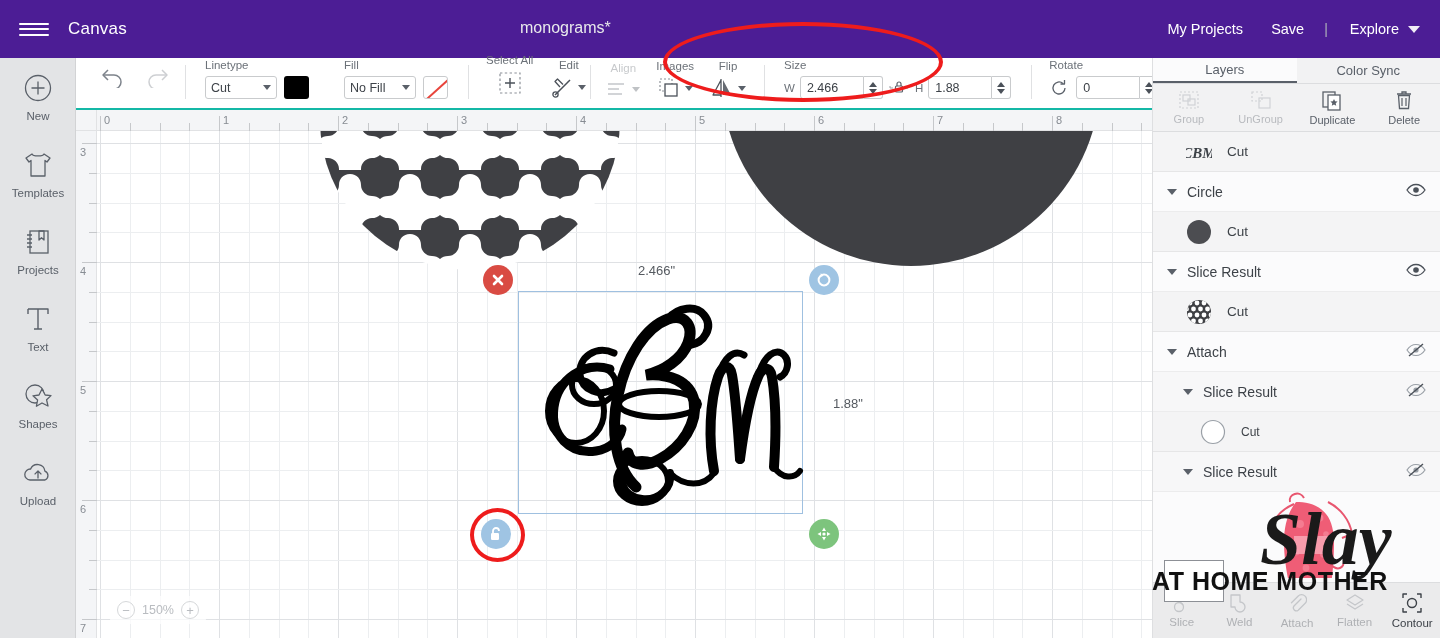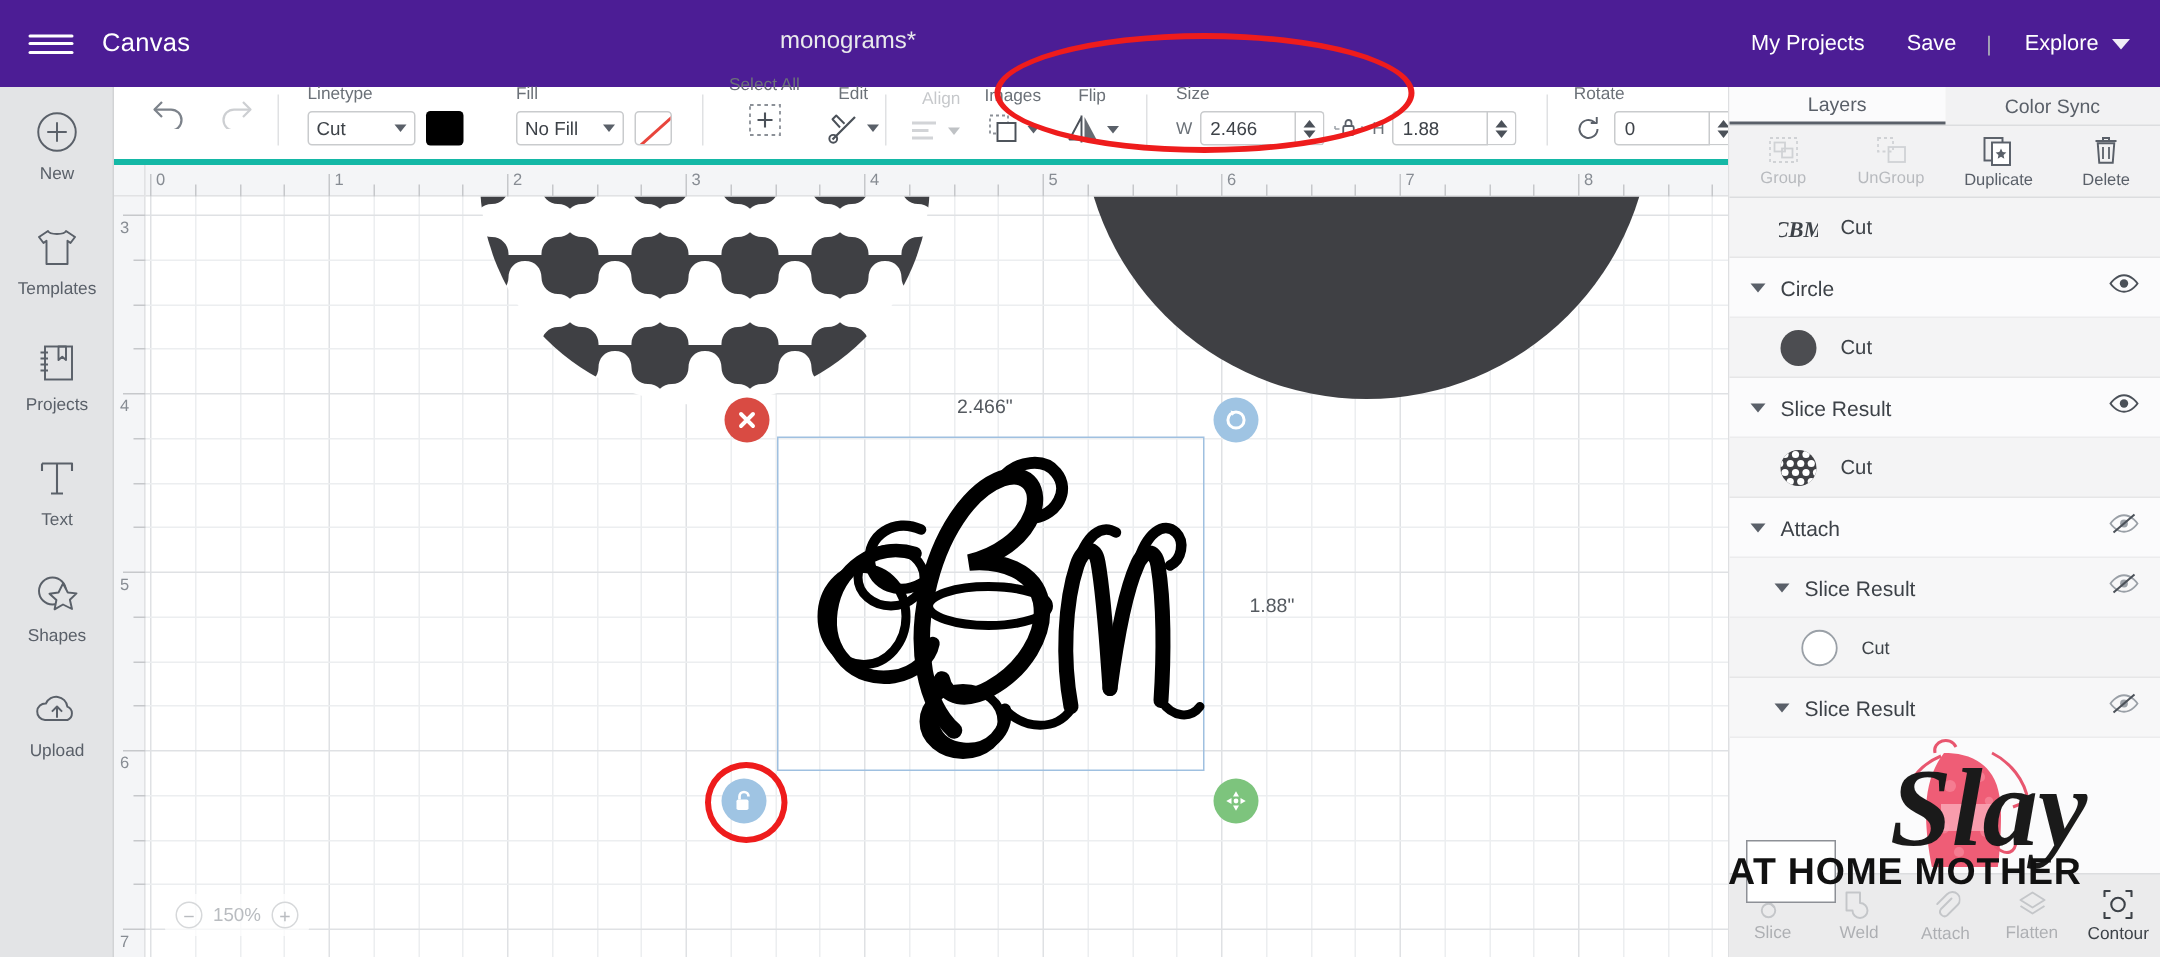--- a/index.html
+++ b/index.html
@@ -36,30 +36,30 @@
     position: absolute; left: 0; top: 58px; width: 76px; height: 580px;
     background: #e3e4e6; border-right: 1px solid #d2d3d5;
   }
   .sb-item { width: 76px; height: 77px; display: flex; flex-direction: column; align-items: center; justify-content: center; cursor: pointer; }
   .sb-ico { height: 34px; display: flex; align-items: center; justify-content: center; color: #5a6069; }
   .sb-label { font-size: 11.5px; color: #5a6069; margin-top: 5px; }
 
   
   .toolbar {
     position: absolute; left: 76px; top: 58px; width: 1076px; height: 52px;
-    background: #fff; border-bottom: 4px solid #14b8a6;
+    background: #fff; border-bottom: 2px solid #14b8a6;
     display: flex; align-items: flex-end; padding-left: 8px;
   }
   .tgroup { display: flex; align-items: flex-end; height: 52px; padding: 0 7px; position: relative; }
   .tgroup.div::after { content:""; position:absolute; right:0; top:9px; width:1px; height:34px; background:#e0e1e3; }
   .tlabel { position: absolute; top: 7px; left: 0; right: 0; font-size: 11.5px; color: #6b7178; white-space: nowrap; }
   .tlabel.c { text-align: center; }
   .titem { display: flex; flex-direction: column; align-items: center; position: relative; padding: 0 5px 9px 5px; }
   .titem .tlabel { position: static; margin-bottom: 5px; }
-  .dis { opacity: .38; align-items: flex-end; }
+  .dis { opacity: .38; }
   .sel {
     width: 72px; height: 23px; border: 1px solid #c9cbcd; border-radius: 3px;
     display: flex; align-items: center; padding: 0 5px; font-size: 12.5px; color: #3d4248; background: #fff; cursor: pointer;
   }
   .sel .cap { flex: 1; }
   .caret { width:0;height:0;border-left:4px solid transparent;border-right:4px solid transparent;border-top:5px solid #5a6069; }
   .swatch-black { width: 25px; height: 23px; background: #000; border-radius: 3px; margin-left: 7px; }
   .swatch-nofill { width: 25px; height: 23px; background:#fff; border: 1px solid #c9cbcd; border-radius: 3px; margin-left: 7px; position: relative; overflow:hidden; }
   .swatch-nofill::after { content:""; position:absolute; left:-3px; top:11px; width:34px; height:2px; background:#e8453c; transform: rotate(-42deg); }
   .ico-btn { display:flex; align-items:center; gap:3px; color:#4b5159; cursor:pointer; }

